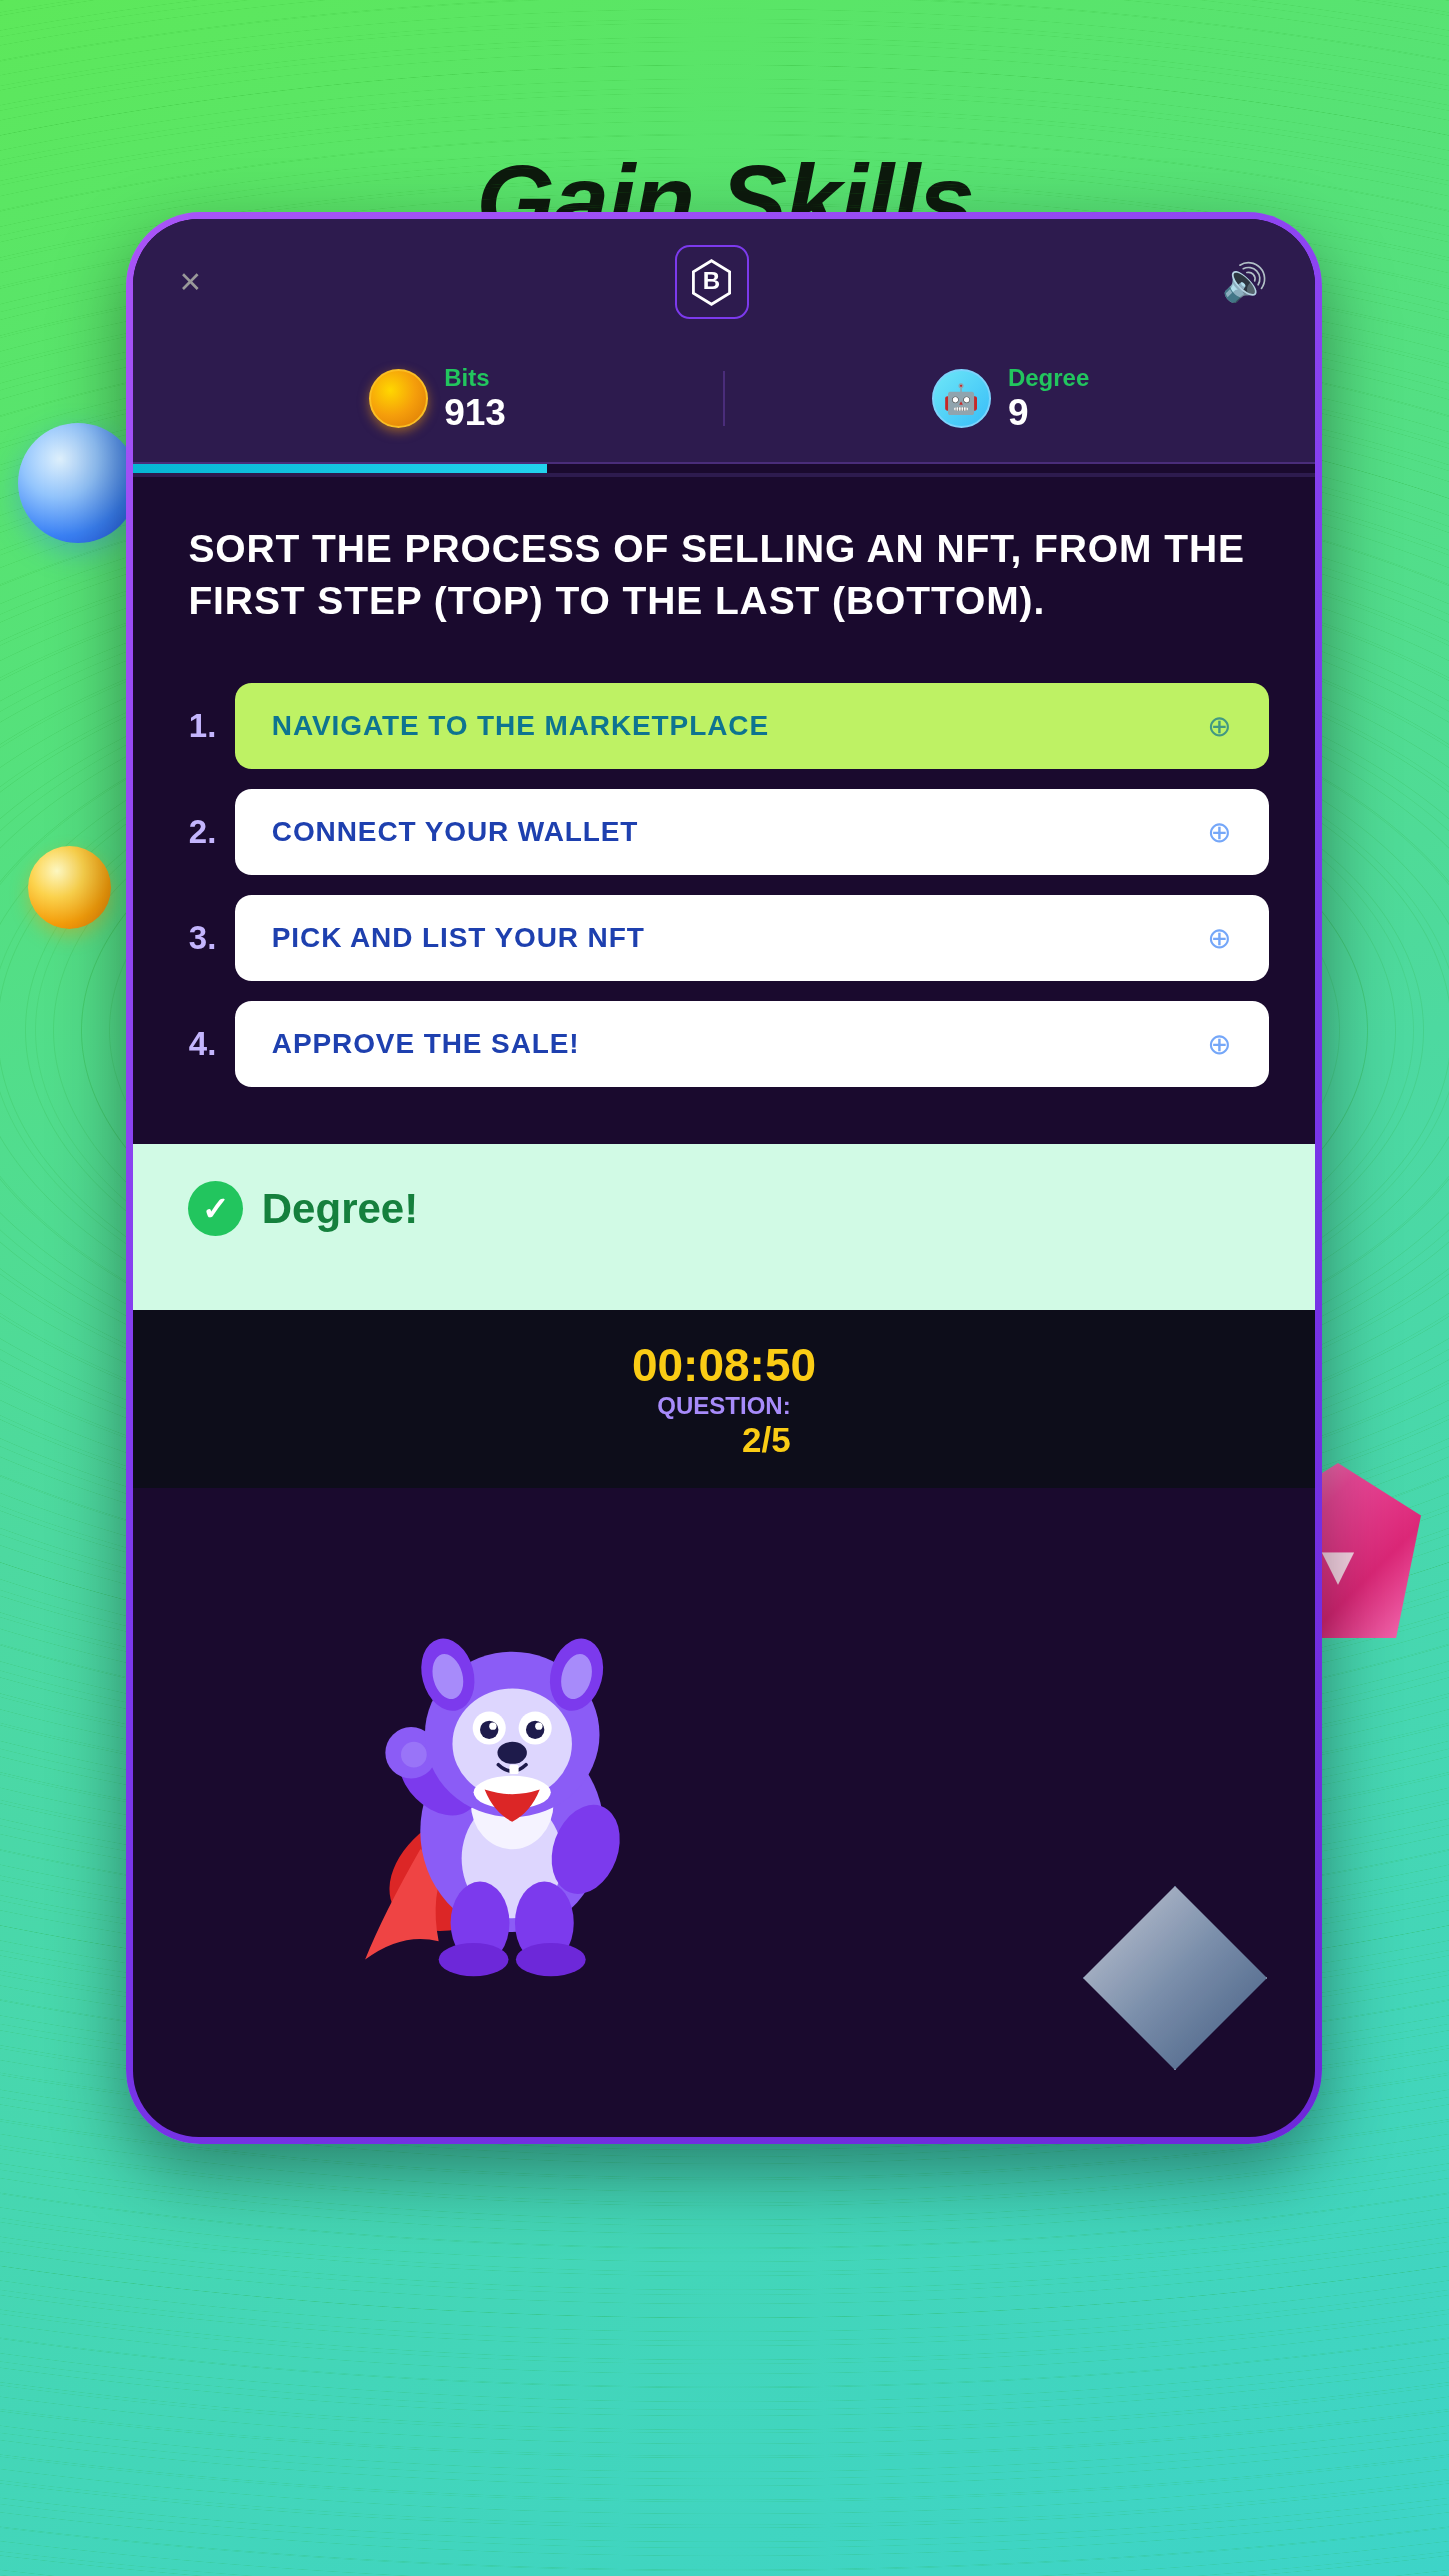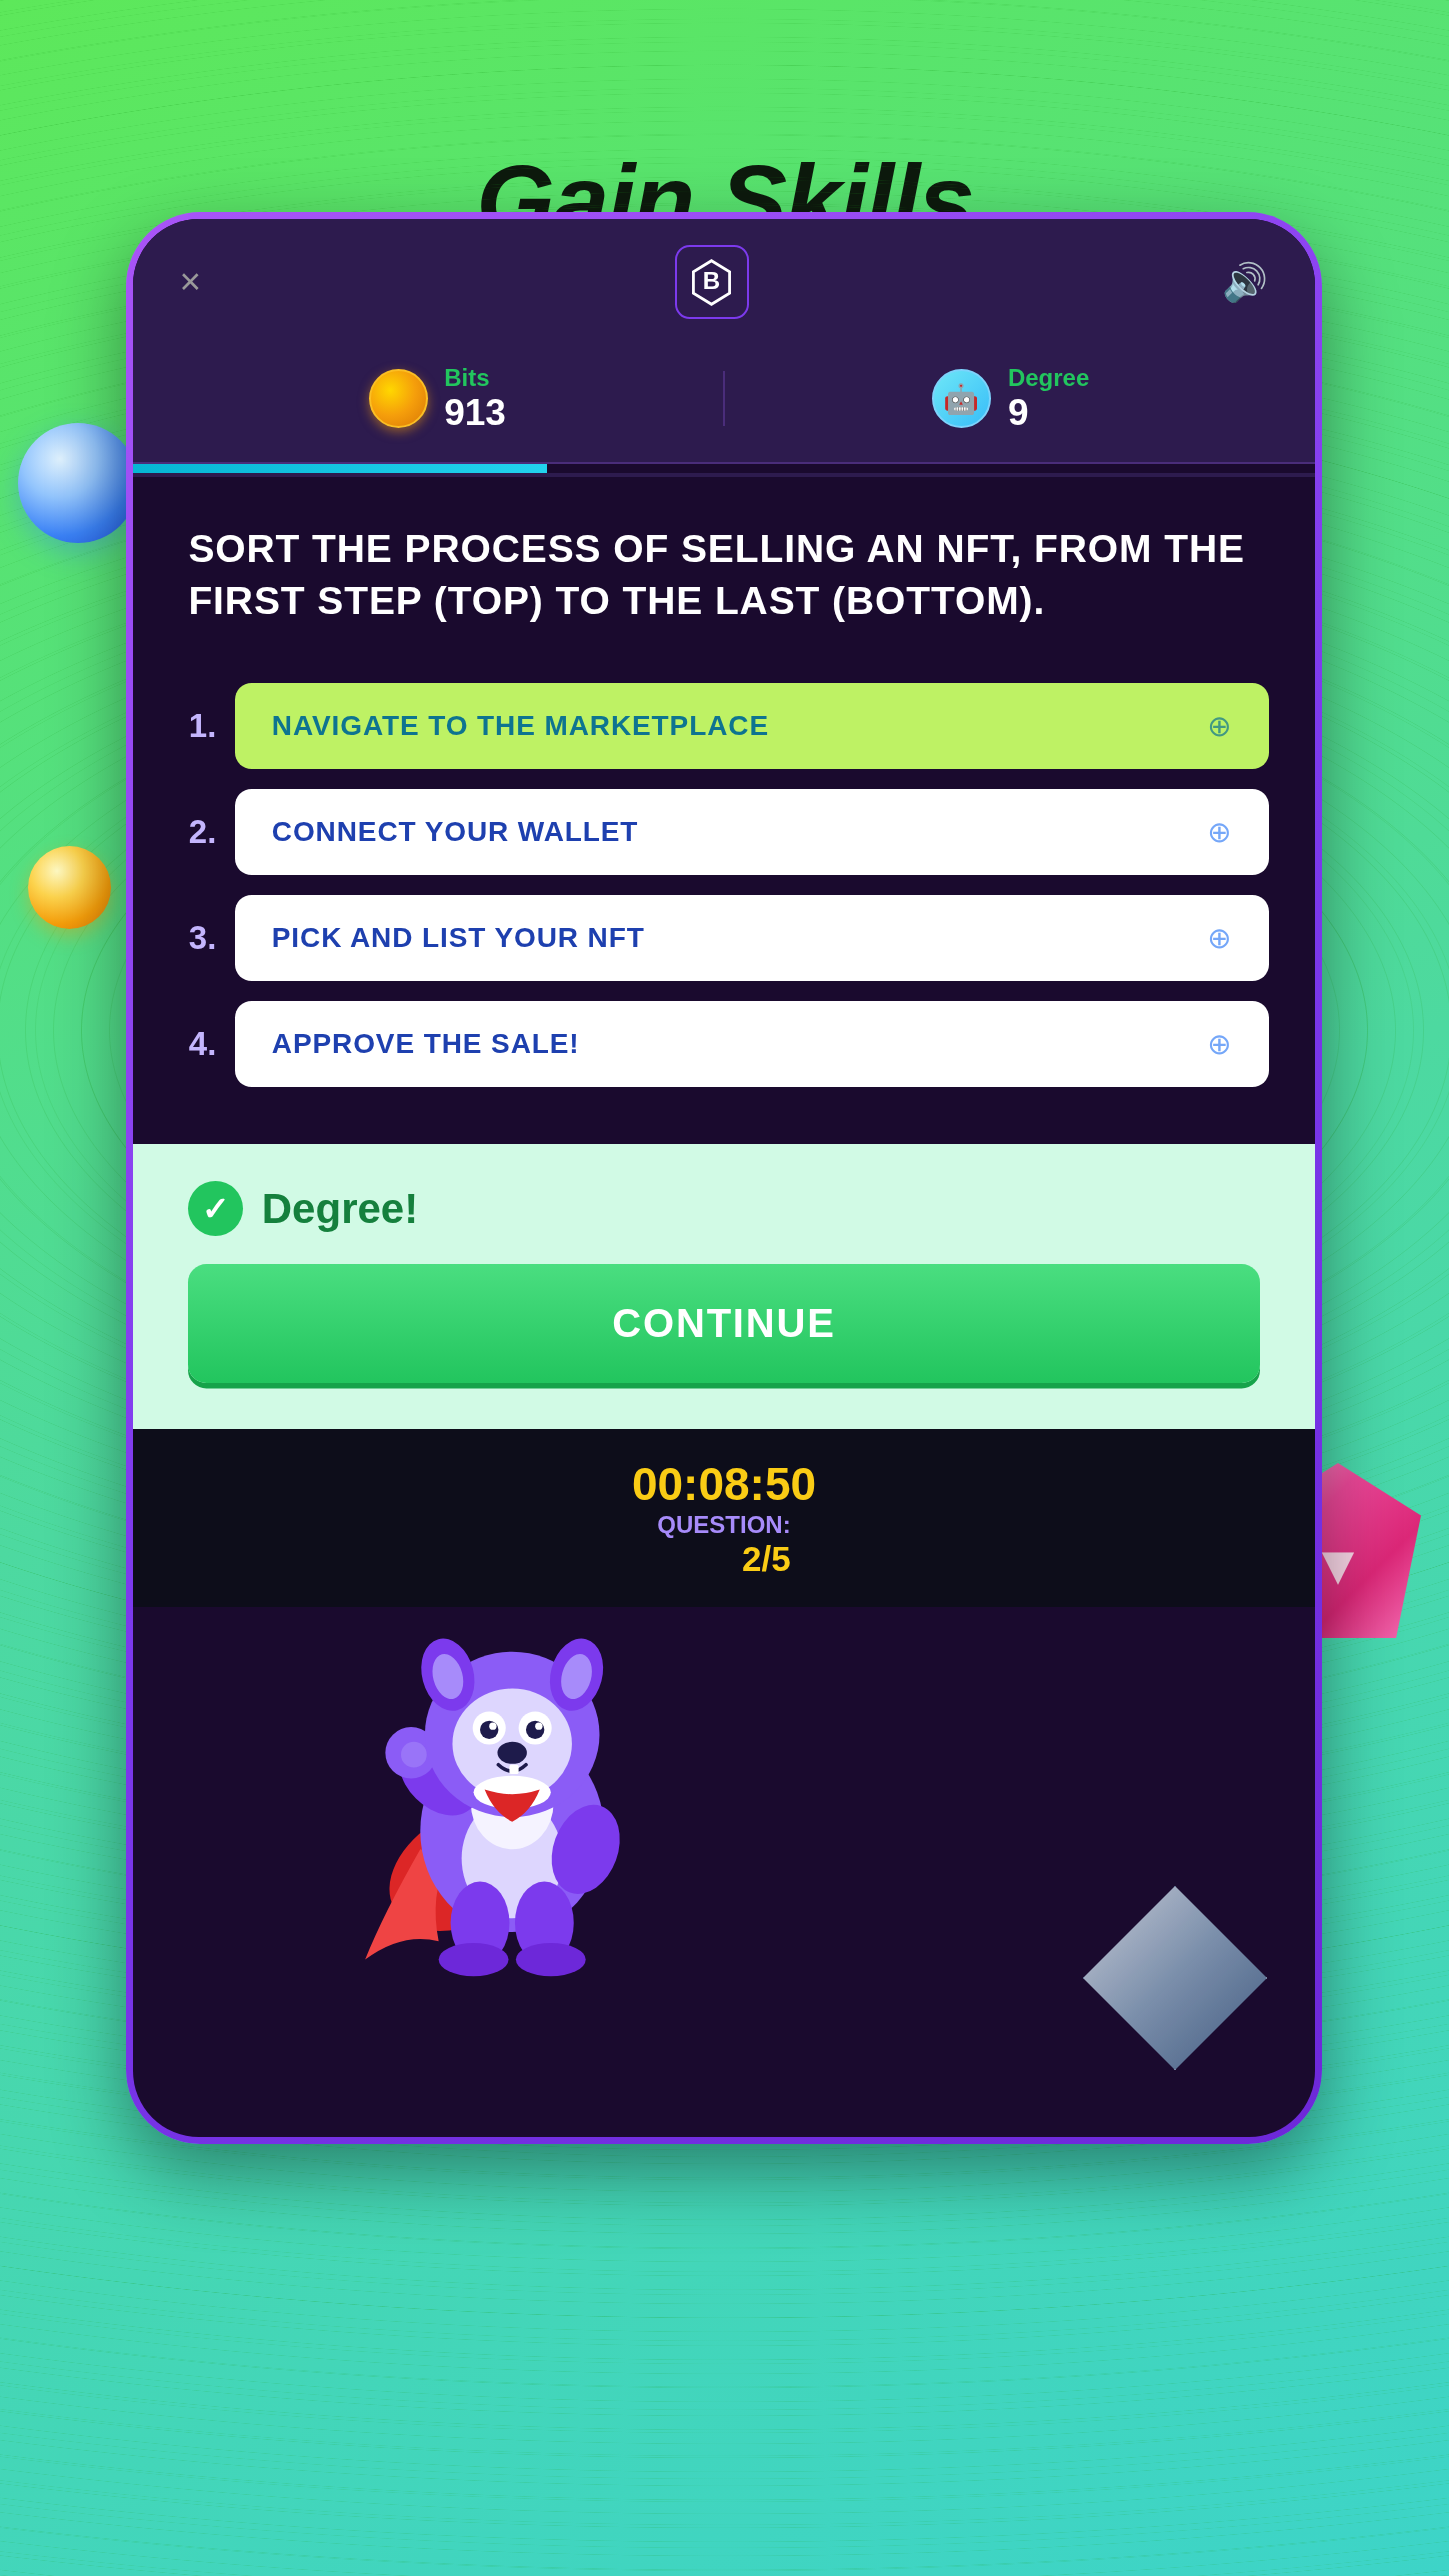--- a/index.html
+++ b/index.html
@@ -540,23 +540,20 @@
           </div>
         </div>
 
       </div>
 
       <div class="feedback-area">
         <div class="correct-badge">
           <div class="check-icon">✓</div>
           <span class="correct-text">Degree!</span>
         </div>
-        <button class="continue-btn">
-          <span>CO</span><span>NTINUE</span>
-        </button>
       </div>
 
       <div class="bottom-bar">
         <span class="timer">00:08:50</span>
         <div class="question-count">
           <div class="question-label">QUESTION:</div>
           <div class="question-num">2/5</div>
         </div>
       </div>
 

